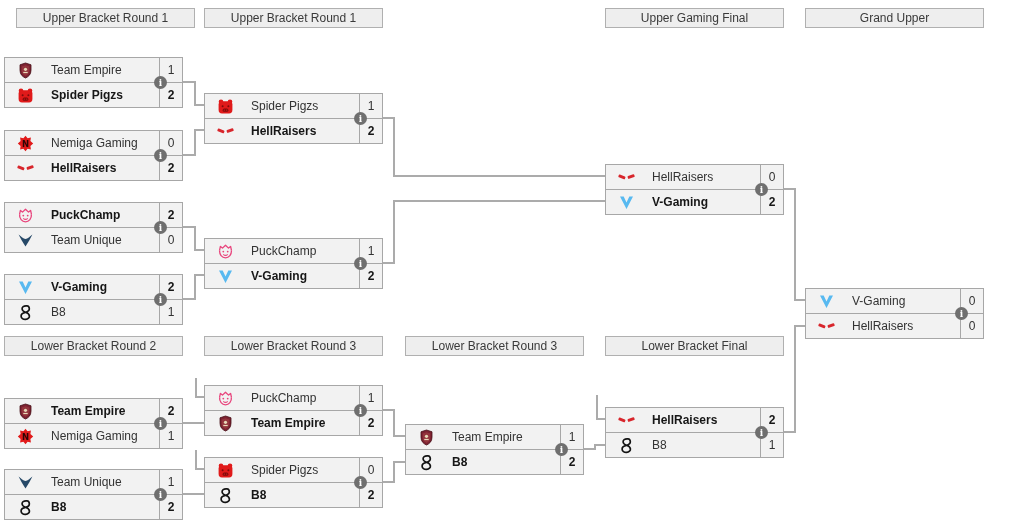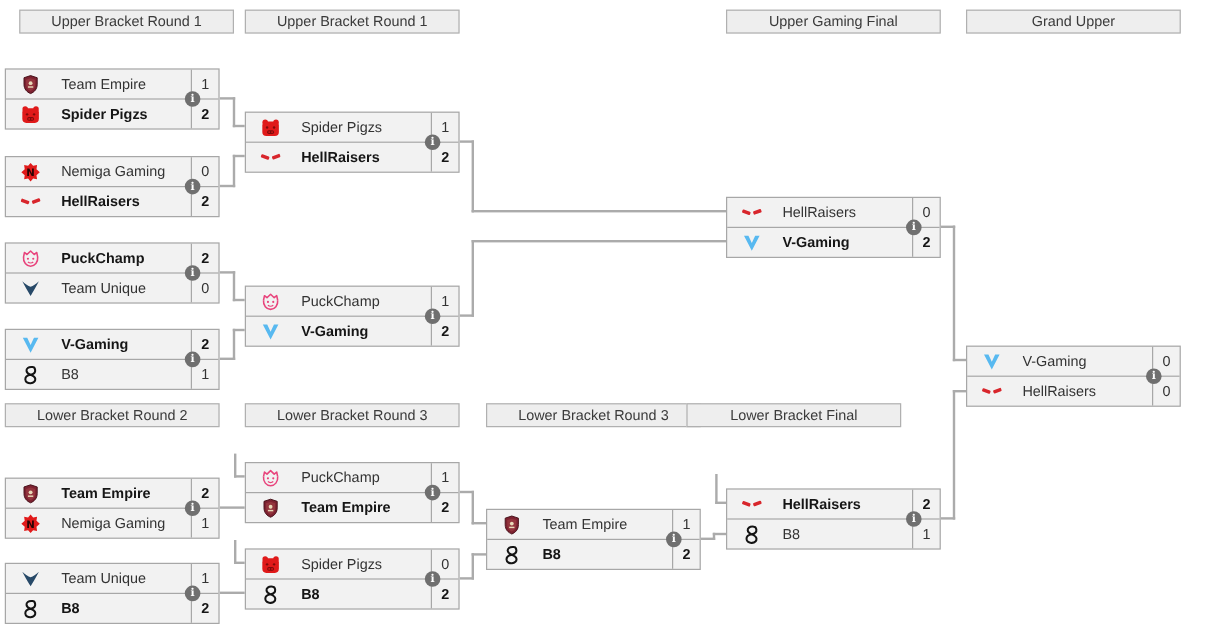--- a/index.html
+++ b/index.html
@@ -35,21 +35,21 @@
 </head>
 <body>
 
 <div class="rhead" style="left:16px;top:8px">Upper Bracket Round 1</div>
 <div class="rhead" style="left:204px;top:8px">Upper Bracket Round 1</div>
 <div class="rhead" style="left:605px;top:8px">Upper Gaming Final</div>
 <div class="rhead" style="left:805px;top:8px">Grand Upper</div>
 <div class="rhead" style="left:4px;top:336px">Lower Bracket Round 2</div>
 <div class="rhead" style="left:204px;top:336px">Lower Bracket Round 3</div>
 <div class="rhead" style="left:405px;top:336px">Lower Bracket Round 3</div>
-<div class="rhead" style="left:572px;top:336px">Lower Bracket Final</div>
+<div class="rhead" style="left:605px;top:336px">Lower Bracket Final</div>
 
 <div class="conn" style="left:183px;top:81px;width:13px;height:2px"></div>
 <div class="conn" style="left:194px;top:81px;width:2px;height:25px"></div>
 <div class="conn" style="left:194px;top:104px;width:10px;height:2px"></div>
 <div class="conn" style="left:183px;top:154px;width:13px;height:2px"></div>
 <div class="conn" style="left:194px;top:129px;width:2px;height:27px"></div>
 <div class="conn" style="left:194px;top:129px;width:10px;height:2px"></div>
 <div class="conn" style="left:183px;top:226px;width:13px;height:2px"></div>
 <div class="conn" style="left:194px;top:226px;width:2px;height:25px"></div>
 <div class="conn" style="left:194px;top:249px;width:10px;height:2px"></div>

